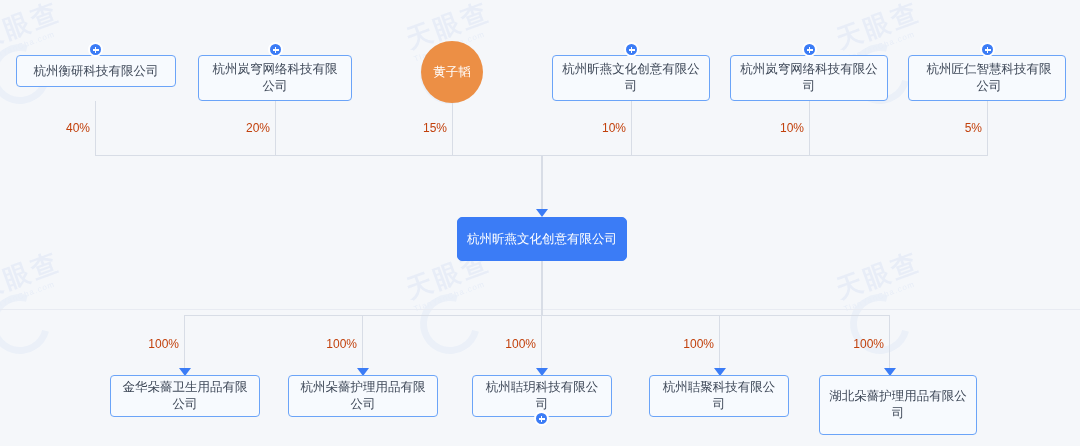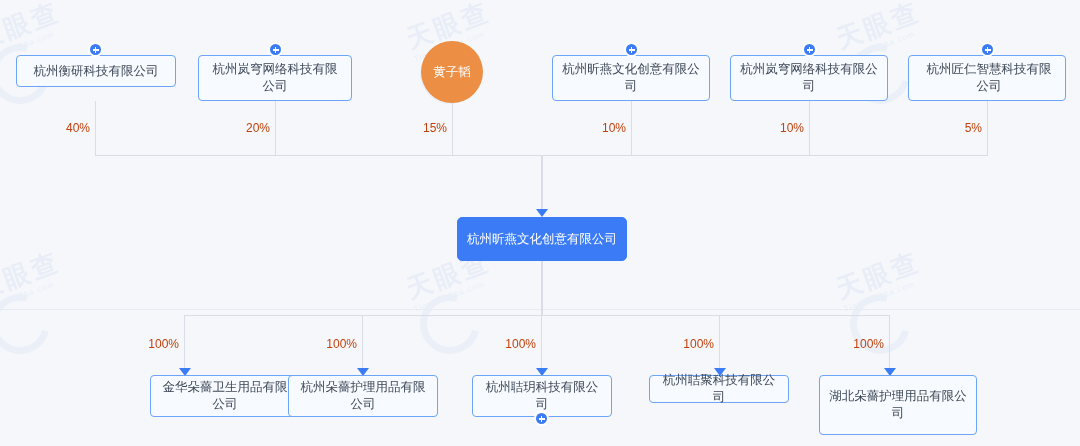--- a/index.html
+++ b/index.html
@@ -237,24 +237,24 @@
   <div class="plus" style="left:980px; top:42px;"></div>
 
   <div class="node primary" style="left:457px; top:217px; width:170px; height:44px;">杭州昕燕文化创意有限公司</div>
 
   <div class="pct" style="left:184px; top:337px;">100%</div>
   <div class="pct" style="left:362px; top:337px;">100%</div>
   <div class="pct" style="left:541px; top:337px;">100%</div>
   <div class="pct" style="left:719px; top:337px;">100%</div>
   <div class="pct" style="left:889px; top:337px;">100%</div>
 
-  <div class="node" style="left:110px; top:375px; width:150px; height:42px;margin-left:40px;">金华朵薔卫生用品有限公司</div>
+  <div class="node" style="left:110px; top:375px; width:150px; height:42px;">金华朵薔卫生用品有限公司</div>
 
   <div class="node" style="left:288px; top:375px; width:150px; height:42px;">杭州朵薔护理用品有限公司</div>
 
   <div class="node" style="left:472px; top:375px; width:140px; height:42px;">杭州聐玥科技有限公司</div>
   <div class="plus" style="left:534px; top:411px;"></div>
 
-  <div class="node" style="left:649px; top:375px; width:140px; height:28px;">杭州聐聚科技有限公司</div>
+  <div class="node" style="left:649px; top:375px; width:140px; height:42px;">杭州聐聚科技有限公司</div>
 
   <div class="node" style="left:819px; top:375px; width:158px; height:60px;">湖北朵薔护理用品有限公司</div>
 
 </div>
 
 </body></html>

